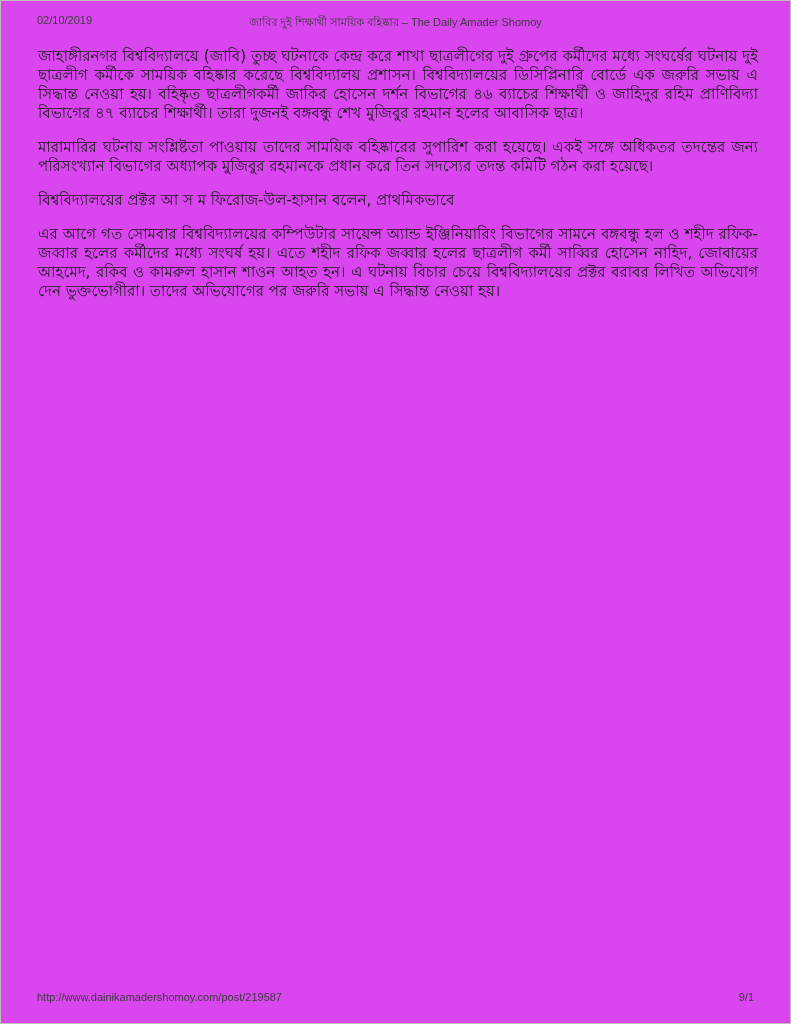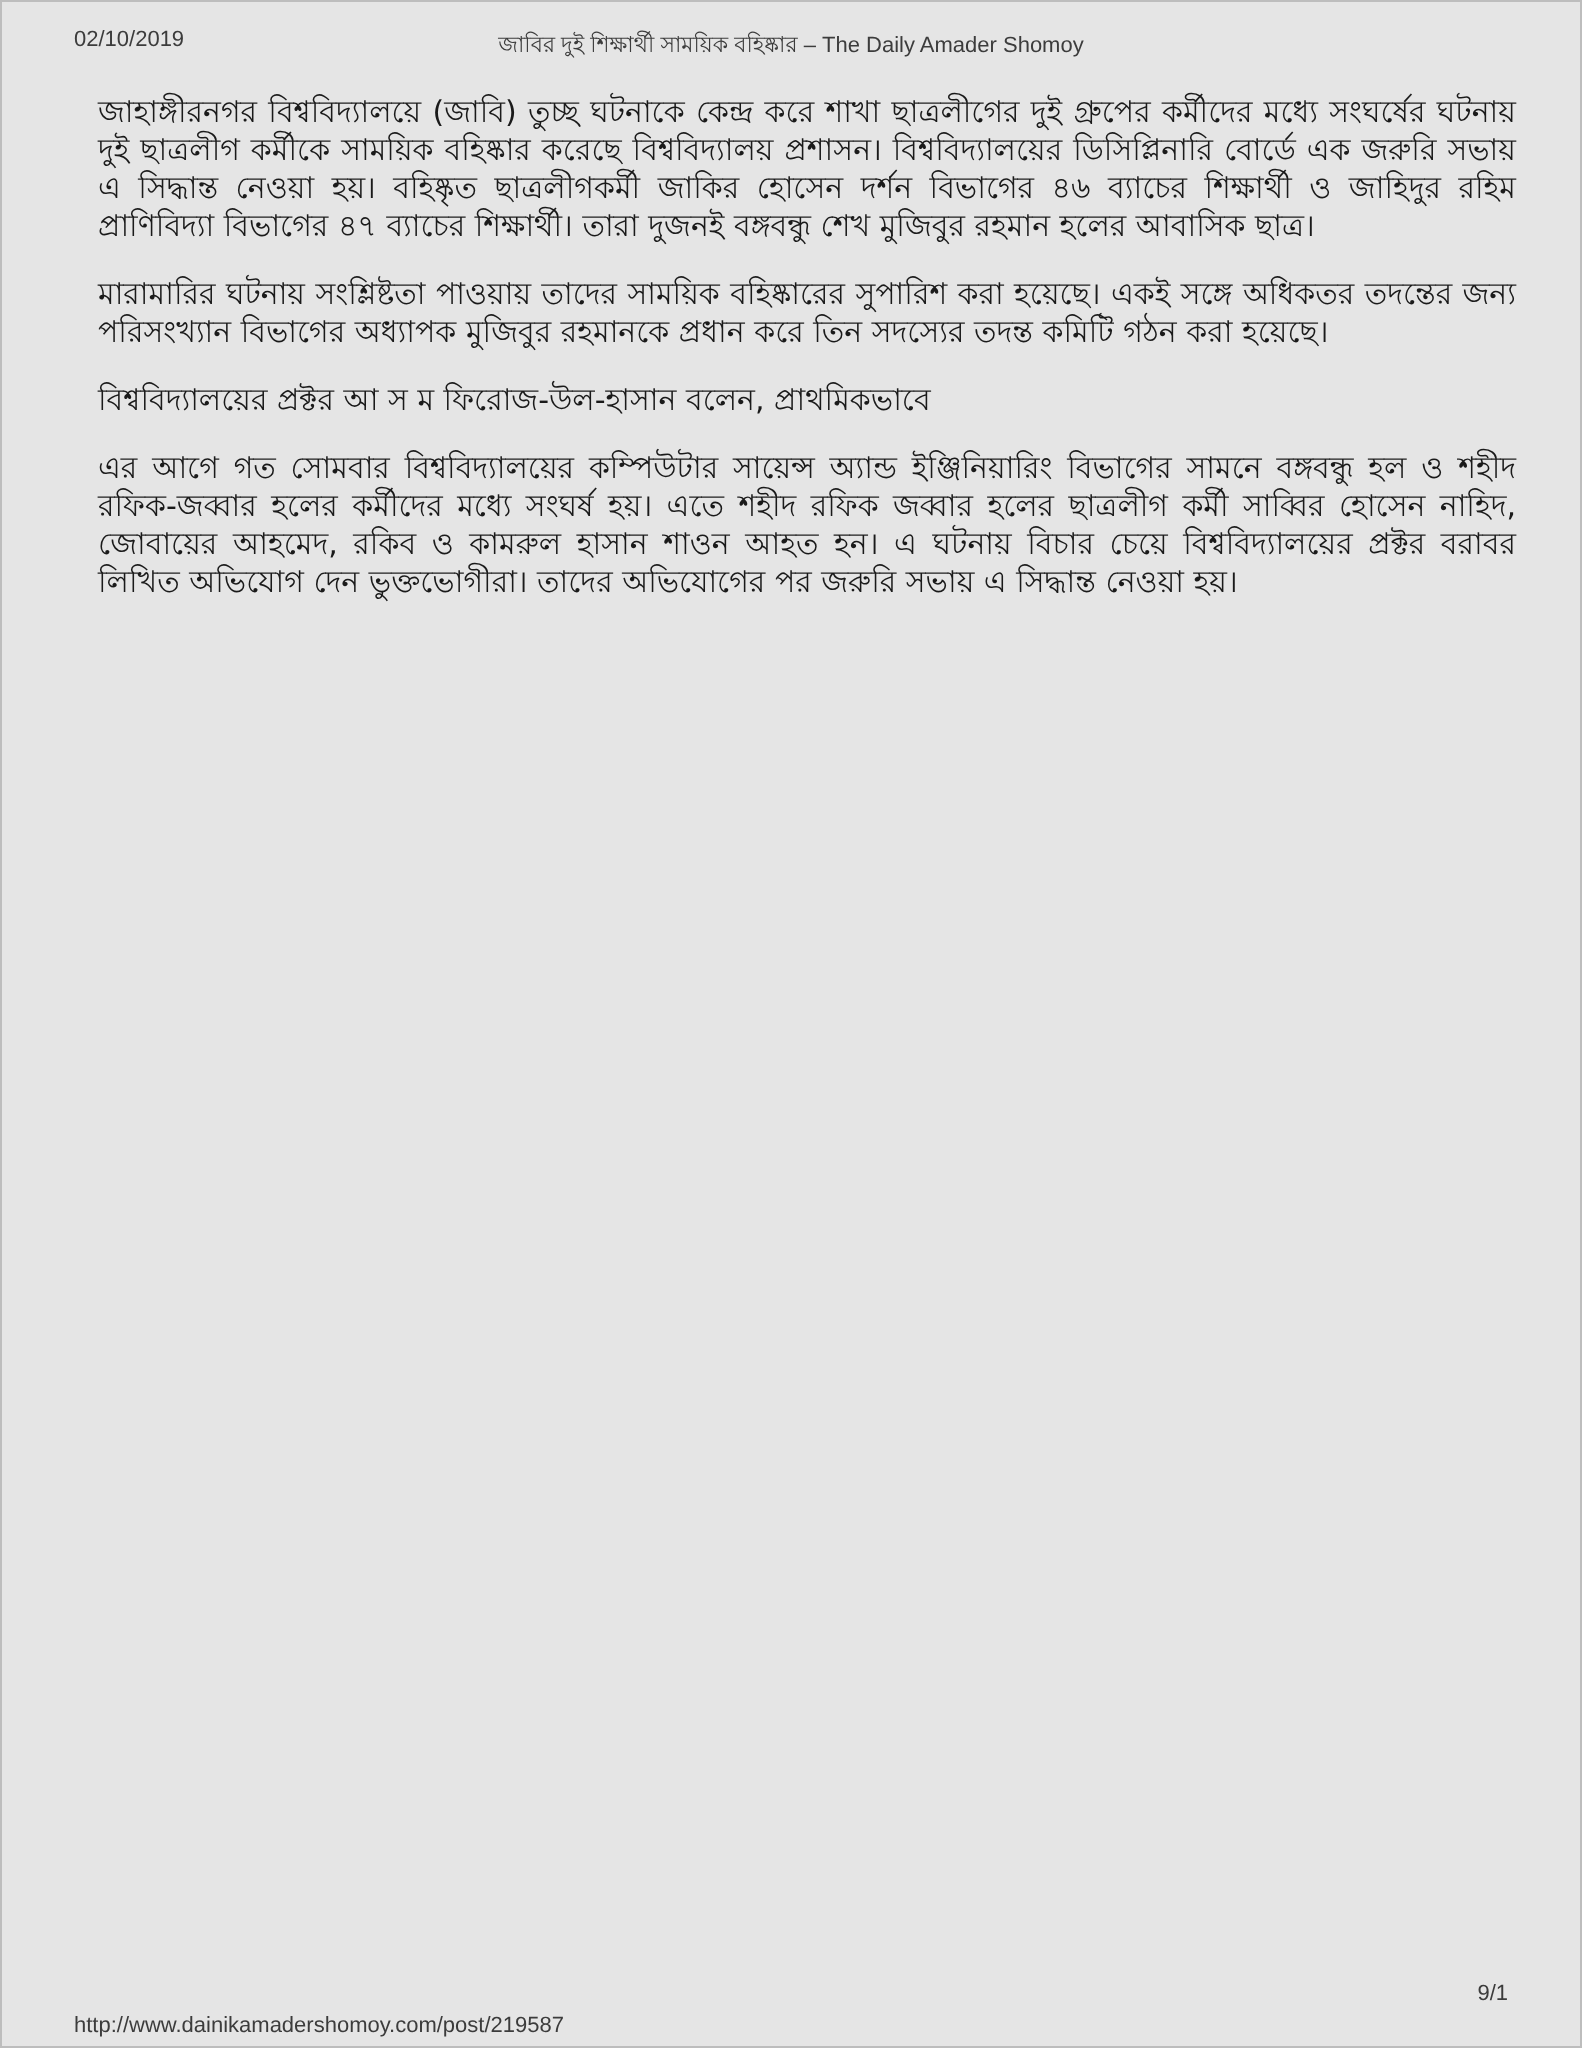--- a/index.html
+++ b/index.html
@@ -5,21 +5,21 @@
   html, body {
     margin: 0;
     padding: 0;
     background: #ffffff;
   }
   .page {
     position: relative;
     width: 791px;
     height: 1024px;
     box-sizing: border-box;
-    background: #e5e5e5;
+    background: #d946ef;
     border: 1px solid #bdbdbd;
     overflow: hidden;
     font-family: "Liberation Sans", sans-serif;
   }
   .print-header {
     position: absolute;
     top: 13px;
     left: 36px;
     right: 36px;
     height: 16px;
@@ -42,42 +42,42 @@
   }
   .article {
     position: absolute;
     top: 46px;
     left: 33px;
     right: 32px;
     color: #1a1a1a;
     font-family: "DejaVu Sans", "Liberation Serif", sans-serif;
   }
   .article p {
-    margin: 0 0 15px 15px;
+    margin: 0 0 15px 4px;
     font-size: 15px;
     line-height: 19px;
     text-align: justify;
     text-justify: inter-word;
   }
   .article p.extra-gap {
     margin-top: 13px;
   }
   .print-footer {
     position: absolute;
     left: 36px;
     right: 36px;
     bottom: 18px;
     height: 14px;
     font-size: 11px;
     color: #3c3c3c;
   }
   .print-footer .url {
     position: absolute;
     left: 0;
-    top: 16px;
+    top: 0;
     white-space: nowrap;
     text-align: right;
   }
   .print-footer .page-num {
     position: absolute;
     right: 0;
     top: 0;
     white-space: nowrap;
   }
 </style>

